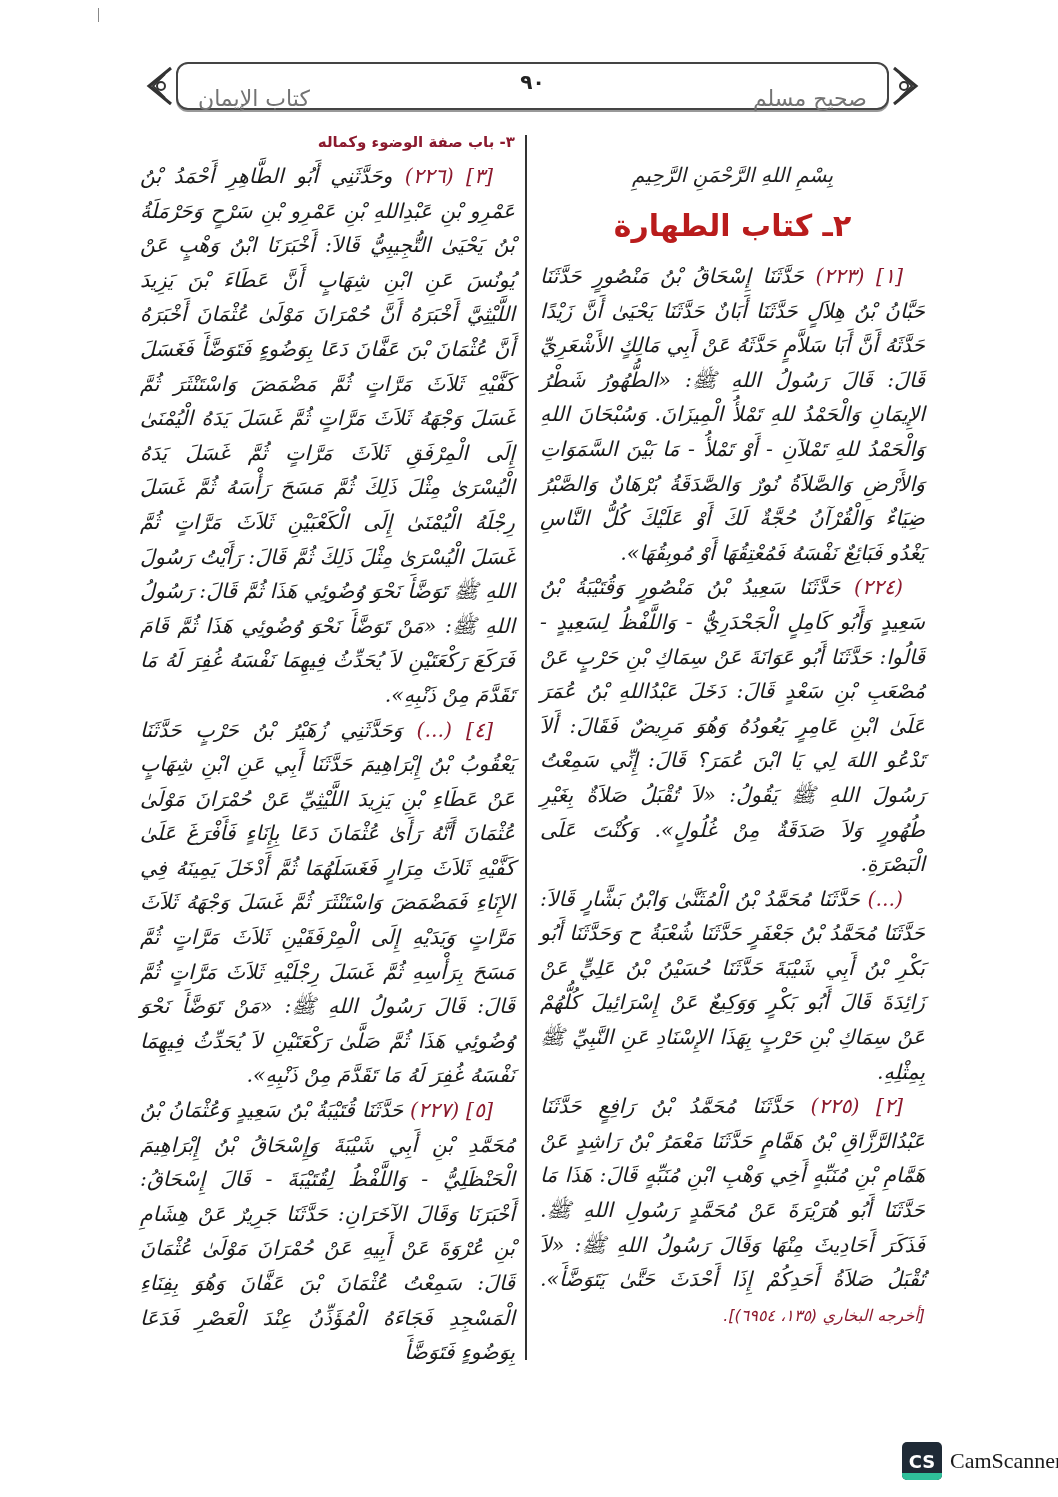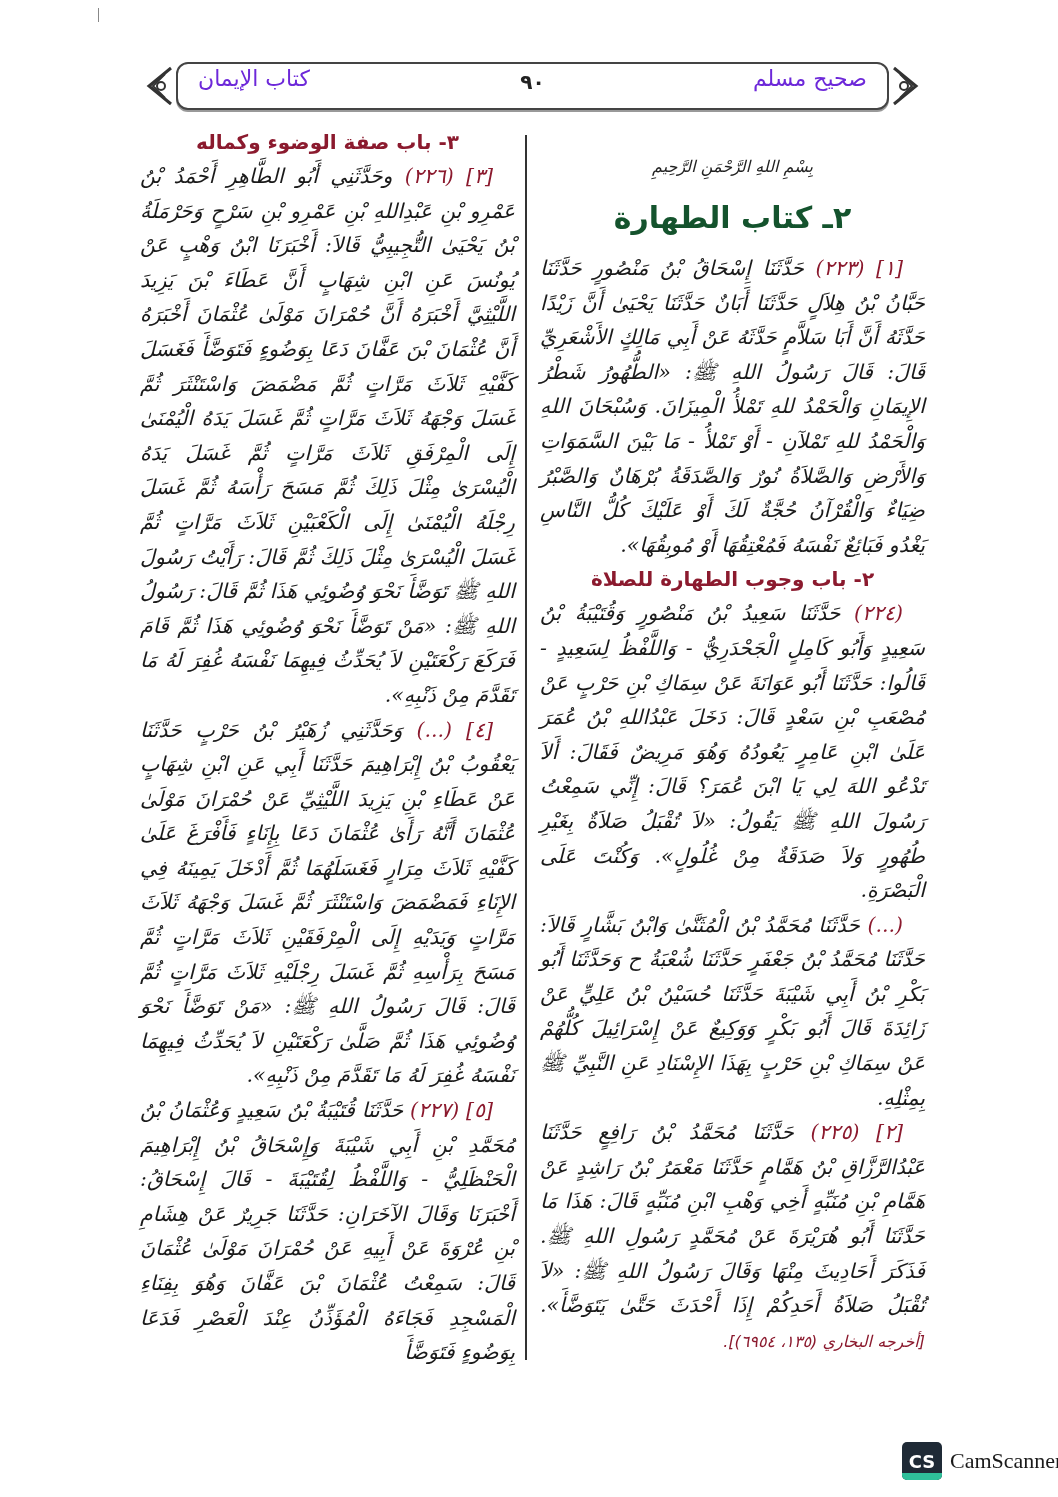--- a/index.html
+++ b/index.html
@@ -16,51 +16,51 @@
       border: 2px solid #444; border-radius: 12px; background: #fff;
       box-shadow: 0 2px 0 #999;
     }
     .ornament {
       position: absolute; top: 6px; width: 36px; height: 44px;
       display: flex; align-items: center; justify-content: center;
     }
     .ornament.left { left: 0; }
     .ornament.right { right: 0; }
     .hdr-text {
-      position: absolute; top: 8px; font-family: "DejaVu Sans", sans-serif;
-      font-size: 22px; color: #6d28d9; direction: rtl;
+      position: absolute; top: 28px; font-family: "DejaVu Sans", sans-serif;
+      font-size: 22px; color: #737373; direction: rtl;
     }
     .hdr-right { right: 58px; margin-left: 16px; }
     .hdr-left { left: 58px; }
     .hdr-num { left: 50%; transform: translateX(-50%); color: #222; font-weight: bold; font-size: 20px; top: 12px; }
 
     .columns {
       position: absolute; left: 140px; top: 125px; width: 785px; height: 1240px;
     }
     .divider {
       position: absolute; left: 385px; top: 10px; width: 2px; height: 1225px; background: #333;
     }
     .col {
       position: absolute; top: 0; direction: rtl; text-align: justify;
       font-size: 20.5px; line-height: 34.6px; font-family: "DejaVu Serif", serif;
     }
     .col.right { left: 400px; width: 385px; }
     .col.left { left: 0; width: 375px; }
     .col p { margin: 0; text-indent: 22px; text-align-last: right; font-style: italic; }
     .section-title {
-      text-align: center; font-family: "DejaVu Sans", sans-serif; font-weight: bold;
-      color: #8b1a2e; font-size: 20px; line-height: 34px; margin: 0;
+      font-family: "DejaVu Sans", sans-serif; font-weight: bold;
+      color: #8b1a2e; font-size: 15px; line-height: 34px; margin: 0;
     }
     .book-title {
       text-align: center; font-family: "DejaVu Sans", sans-serif; font-weight: bold;
-      color: #14532d; font-size: 30px; line-height: 54px; margin: 4px 0 6px;
+      color: #b91c1c; font-size: 30px; line-height: 54px; margin: 4px 0 6px;
     }
     .basmala {
-      text-align: center; font-size: 16px; line-height: 40px; color: #222;
-      margin-top: 22px; font-style: italic;
+      text-align: center; font-size: 20px; line-height: 40px; color: #222;
+      margin-top: 30px; font-style: italic;
     }
     .ref { color: #8b1a2e; }
     .takhrij { color: #8b1a2e; font-family: "DejaVu Sans", sans-serif; font-size: 16px; }
     .watermark {
       position: absolute; left: 862px; top: 1440px; height: 42px;
       display: flex; align-items: center; gap: 8px;
     }
     .cs-logo {
       width: 40px; height: 38px; background: #1f2a36; border-radius: 5px; position: relative;
       color: #fff; font-family: "DejaVu Sans", sans-serif; font-weight: bold; font-size: 18px;
@@ -97,21 +97,20 @@
           <circle cx="14" cy="22" r="4" fill="none" stroke="#333" stroke-width="2"></circle>
         </svg>
     </div>
   </div>
 
   <div class="columns">
     <div class="col right">
       <div class="basmala">بِسْمِ اللهِ الرَّحْمَنِ الرَّحِيمِ</div>
       <div class="book-title">٢ـ كتاب الطهارة</div>
       <p><span class="ref">[١] (٢٢٣)</span> <span>حَدَّثَنَا إِسْحَاقُ بْنُ مَنْصُورٍ حَدَّثَنَا حَبَّانُ بْنُ هِلاَلٍ حَدَّثَنَا أَبَانٌ حَدَّثَنَا يَحْيَىٰ أَنَّ زَيْدًا حَدَّثَهُ أَنَّ أَبَا سَلاَّمٍ حَدَّثَهُ عَنْ أَبِي مَالِكٍ الأَشْعَرِيِّ قَالَ: قَالَ رَسُولُ اللهِ ﷺ: «الطُّهُورُ شَطْرُ الإِيمَانِ وَالْحَمْدُ للهِ تَمْلأُ الْمِيزَانَ. وَسُبْحَانَ اللهِ وَالْحَمْدُ للهِ تَمْلآنِ - أَوْ تَمْلأُ - مَا بَيْنَ السَّمَوَاتِ وَالأَرْضِ وَالصَّلاَةُ نُورٌ وَالصَّدَقَةُ بُرْهَانٌ وَالصَّبْرُ ضِيَاءٌ وَالْقُرْآنُ حُجَّةٌ لَكَ أَوْ عَلَيْكَ كُلُّ النَّاسِ يَغْدُو فَبَائِعٌ نَفْسَهُ فَمُعْتِقُهَا أَوْ مُوبِقُهَا».</span></p>
-      <div class="section-title">٢- باب وجوب الطهارة للصلاة</div>
       <p><span class="ref">(٢٢٤)</span> <span>حَدَّثَنَا سَعِيدُ بْنُ مَنْصُورٍ وَقُتَيْبَةُ بْنُ سَعِيدٍ وَأَبُو كَامِلٍ الْجَحْدَرِيُّ - وَاللَّفْظُ لِسَعِيدٍ - قَالُوا: حَدَّثَنَا أَبُو عَوَانَةَ عَنْ سِمَاكِ بْنِ حَرْبٍ عَنْ مُصْعَبِ بْنِ سَعْدٍ قَالَ: دَخَلَ عَبْدُاللهِ بْنُ عُمَرَ عَلَىٰ ابْنِ عَامِرٍ يَعُودُهُ وَهُوَ مَرِيضٌ فَقَالَ: أَلاَ تَدْعُو اللهَ لِي يَا ابْنَ عُمَرَ؟ قَالَ: إِنِّي سَمِعْتُ رَسُولَ اللهِ ﷺ يَقُولُ: «لاَ تُقْبَلُ صَلاَةٌ بِغَيْرِ طُهُورٍ وَلاَ صَدَقَةٌ مِنْ غُلُولٍ». وَكُنْتَ عَلَى الْبَصْرَةِ.</span></p>
       <p><span class="ref">(...)</span> <span>حَدَّثَنَا مُحَمَّدُ بْنُ الْمُثَنَّىٰ وَابْنُ بَشَّارٍ قَالاَ: حَدَّثَنَا مُحَمَّدُ بْنُ جَعْفَرٍ حَدَّثَنَا شُعْبَةُ ح وَحَدَّثَنَا أَبُو بَكْرِ بْنُ أَبِي شَيْبَةَ حَدَّثَنَا حُسَيْنُ بْنُ عَلِيٍّ عَنْ زَائِدَةَ قَالَ أَبُو بَكْرٍ وَوَكِيعٌ عَنْ إِسْرَائِيلَ كُلُّهُمْ عَنْ سِمَاكِ بْنِ حَرْبٍ بِهَذَا الإِسْنَادِ عَنِ النَّبِيِّ ﷺ بِمِثْلِهِ.</span></p>
       <p><span class="ref">[٢] (٢٢٥)</span> <span>حَدَّثَنَا مُحَمَّدُ بْنُ رَافِعٍ حَدَّثَنَا عَبْدُالرَّزَّاقِ بْنُ هَمَّامٍ حَدَّثَنَا مَعْمَرُ بْنُ رَاشِدٍ عَنْ هَمَّامِ بْنِ مُنَبِّهٍ أَخِي وَهْبِ ابْنِ مُنَبِّهٍ قَالَ: هَذَا مَا حَدَّثَنَا أَبُو هُرَيْرَةَ عَنْ مُحَمَّدٍ رَسُولِ اللهِ ﷺ. فَذَكَرَ أَحَادِيثَ مِنْهَا وَقَالَ رَسُولُ اللهِ ﷺ: «لاَ تُقْبَلُ صَلاَةُ أَحَدِكُمْ إِذَا أَحْدَثَ حَتَّىٰ يَتَوَضَّأَ».</span> <span class="takhrij">[أخرجه البخاري (١٣٥، ٦٩٥٤)].</span></p>
     </div>
 
     <div class="divider"></div>
 
     <div class="col left">
       <div class="section-title">٣- باب صفة الوضوء وكماله</div>
       <p><span class="ref">[٣] (٢٢٦)</span> <span>وحَدَّثَنِي أَبُو الطَّاهِرِ أَحْمَدُ بْنُ عَمْرِو بْنِ عَبْدِاللهِ بْنِ عَمْرِو بْنِ سَرْحٍ وَحَرْمَلَةُ بْنُ يَحْيَىٰ التُّجِيبِيُّ قَالاَ: أَخْبَرَنَا ابْنُ وَهْبٍ عَنْ يُونُسَ عَنِ ابْنِ شِهَابٍ أَنَّ عَطَاءَ بْنَ يَزِيدَ اللَّيْثِيَّ أَخْبَرَهُ أَنَّ حُمْرَانَ مَوْلَىٰ عُثْمَانَ أَخْبَرَهُ أَنَّ عُثْمَانَ بْنَ عَفَّانَ دَعَا بِوَضُوءٍ فَتَوَضَّأَ فَغَسَلَ كَفَّيْهِ ثَلاَثَ مَرَّاتٍ ثُمَّ مَضْمَضَ وَاسْتَنْثَرَ ثُمَّ غَسَلَ وَجْهَهُ ثَلاَثَ مَرَّاتٍ ثُمَّ غَسَلَ يَدَهُ الْيُمْنَىٰ إِلَى الْمِرْفَقِ ثَلاَثَ مَرَّاتٍ ثُمَّ غَسَلَ يَدَهُ الْيُسْرَىٰ مِثْلَ ذَلِكَ ثُمَّ مَسَحَ رَأْسَهُ ثُمَّ غَسَلَ رِجْلَهُ الْيُمْنَىٰ إِلَى الْكَعْبَيْنِ ثَلاَثَ مَرَّاتٍ ثُمَّ غَسَلَ الْيُسْرَىٰ مِثْلَ ذَلِكَ ثُمَّ قَالَ: رَأَيْتُ رَسُولَ اللهِ ﷺ تَوَضَّأَ نَحْوَ وُضُوئِي هَذَا ثُمَّ قَالَ: رَسُولُ اللهِ ﷺ: «مَنْ تَوَضَّأَ نَحْوَ وُضُوئِي هَذَا ثُمَّ قَامَ فَرَكَعَ رَكْعَتَيْنِ لاَ يُحَدِّثُ فِيهِمَا نَفْسَهُ غُفِرَ لَهُ مَا تَقَدَّمَ مِنْ ذَنْبِهِ».</span></p>

